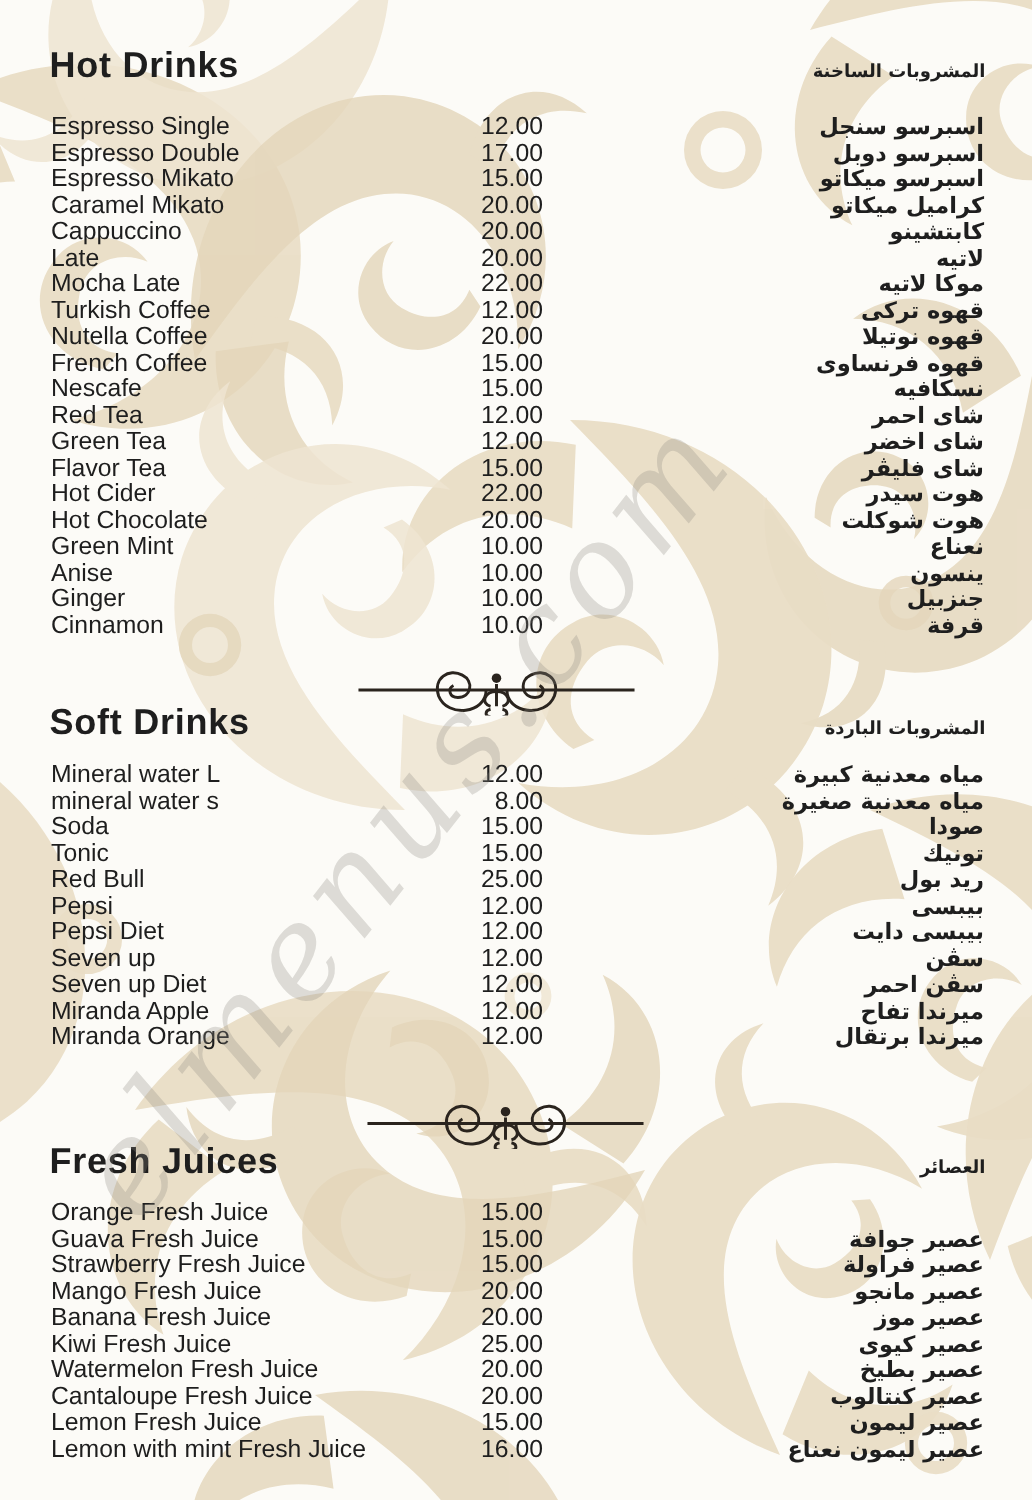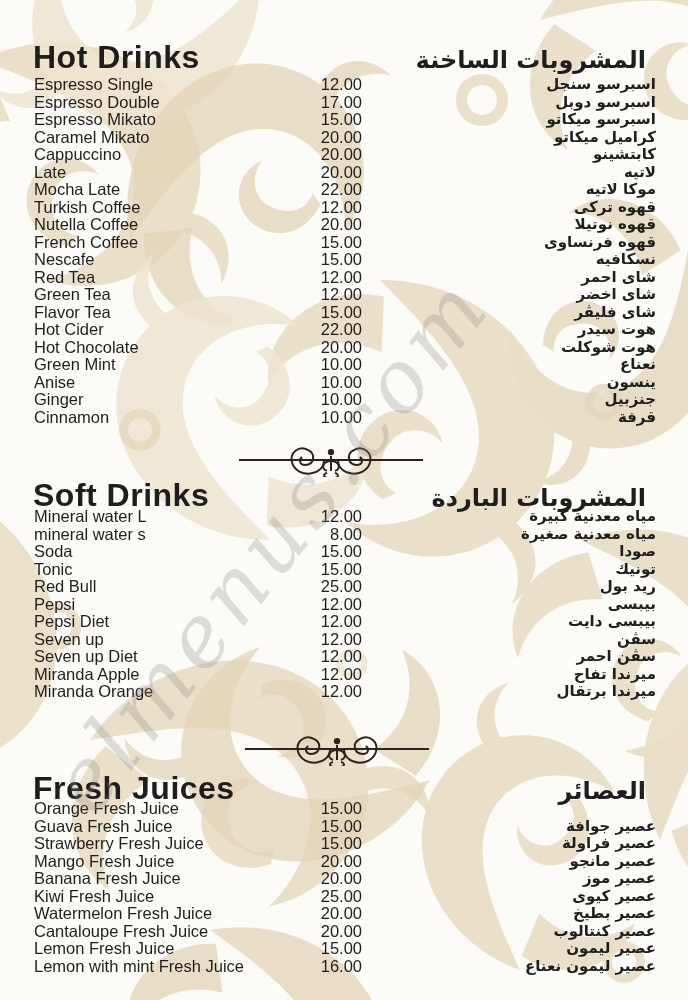--- a/index.html
+++ b/index.html
@@ -23,22 +23,22 @@
     font-size:86px; letter-spacing:7px; white-space:nowrap;
     color:rgba(140,135,128,.28); pointer-events:none;
   }
 
   
   .layer { position:absolute; left:0; right:0; z-index:2; }
   .heading-row {
     display:flex; justify-content:space-between; align-items:baseline;
     padding:0 26px 0 33px;
   }
-  .en-title { margin:0; font-size:32px; font-weight:bold; letter-spacing:.5px; }
-  .ar-title { margin:16px; font-size:24px; font-weight:bold; direction:rtl;
+  .en-title { margin:0; font-size:24px; font-weight:bold; letter-spacing:.5px; }
+  .ar-title { margin:5px; font-size:12px; font-weight:bold; direction:rtl;
               font-family:"DejaVu Sans", sans-serif; }
   .rows {}
   .row {
     display:grid; grid-template-columns:250px 78px 1fr;
     height:17.5px; line-height:17.5px; align-items:center;
     padding:0 32px 0 34px;
   }
   .row .en    { font-size:16.5px; white-space:nowrap; overflow:hidden; }
   .row .price { font-size:16.5px; text-align:right; }
   .row .ar    { font-size:15px; font-weight:bold; text-align:right; direction:rtl;

